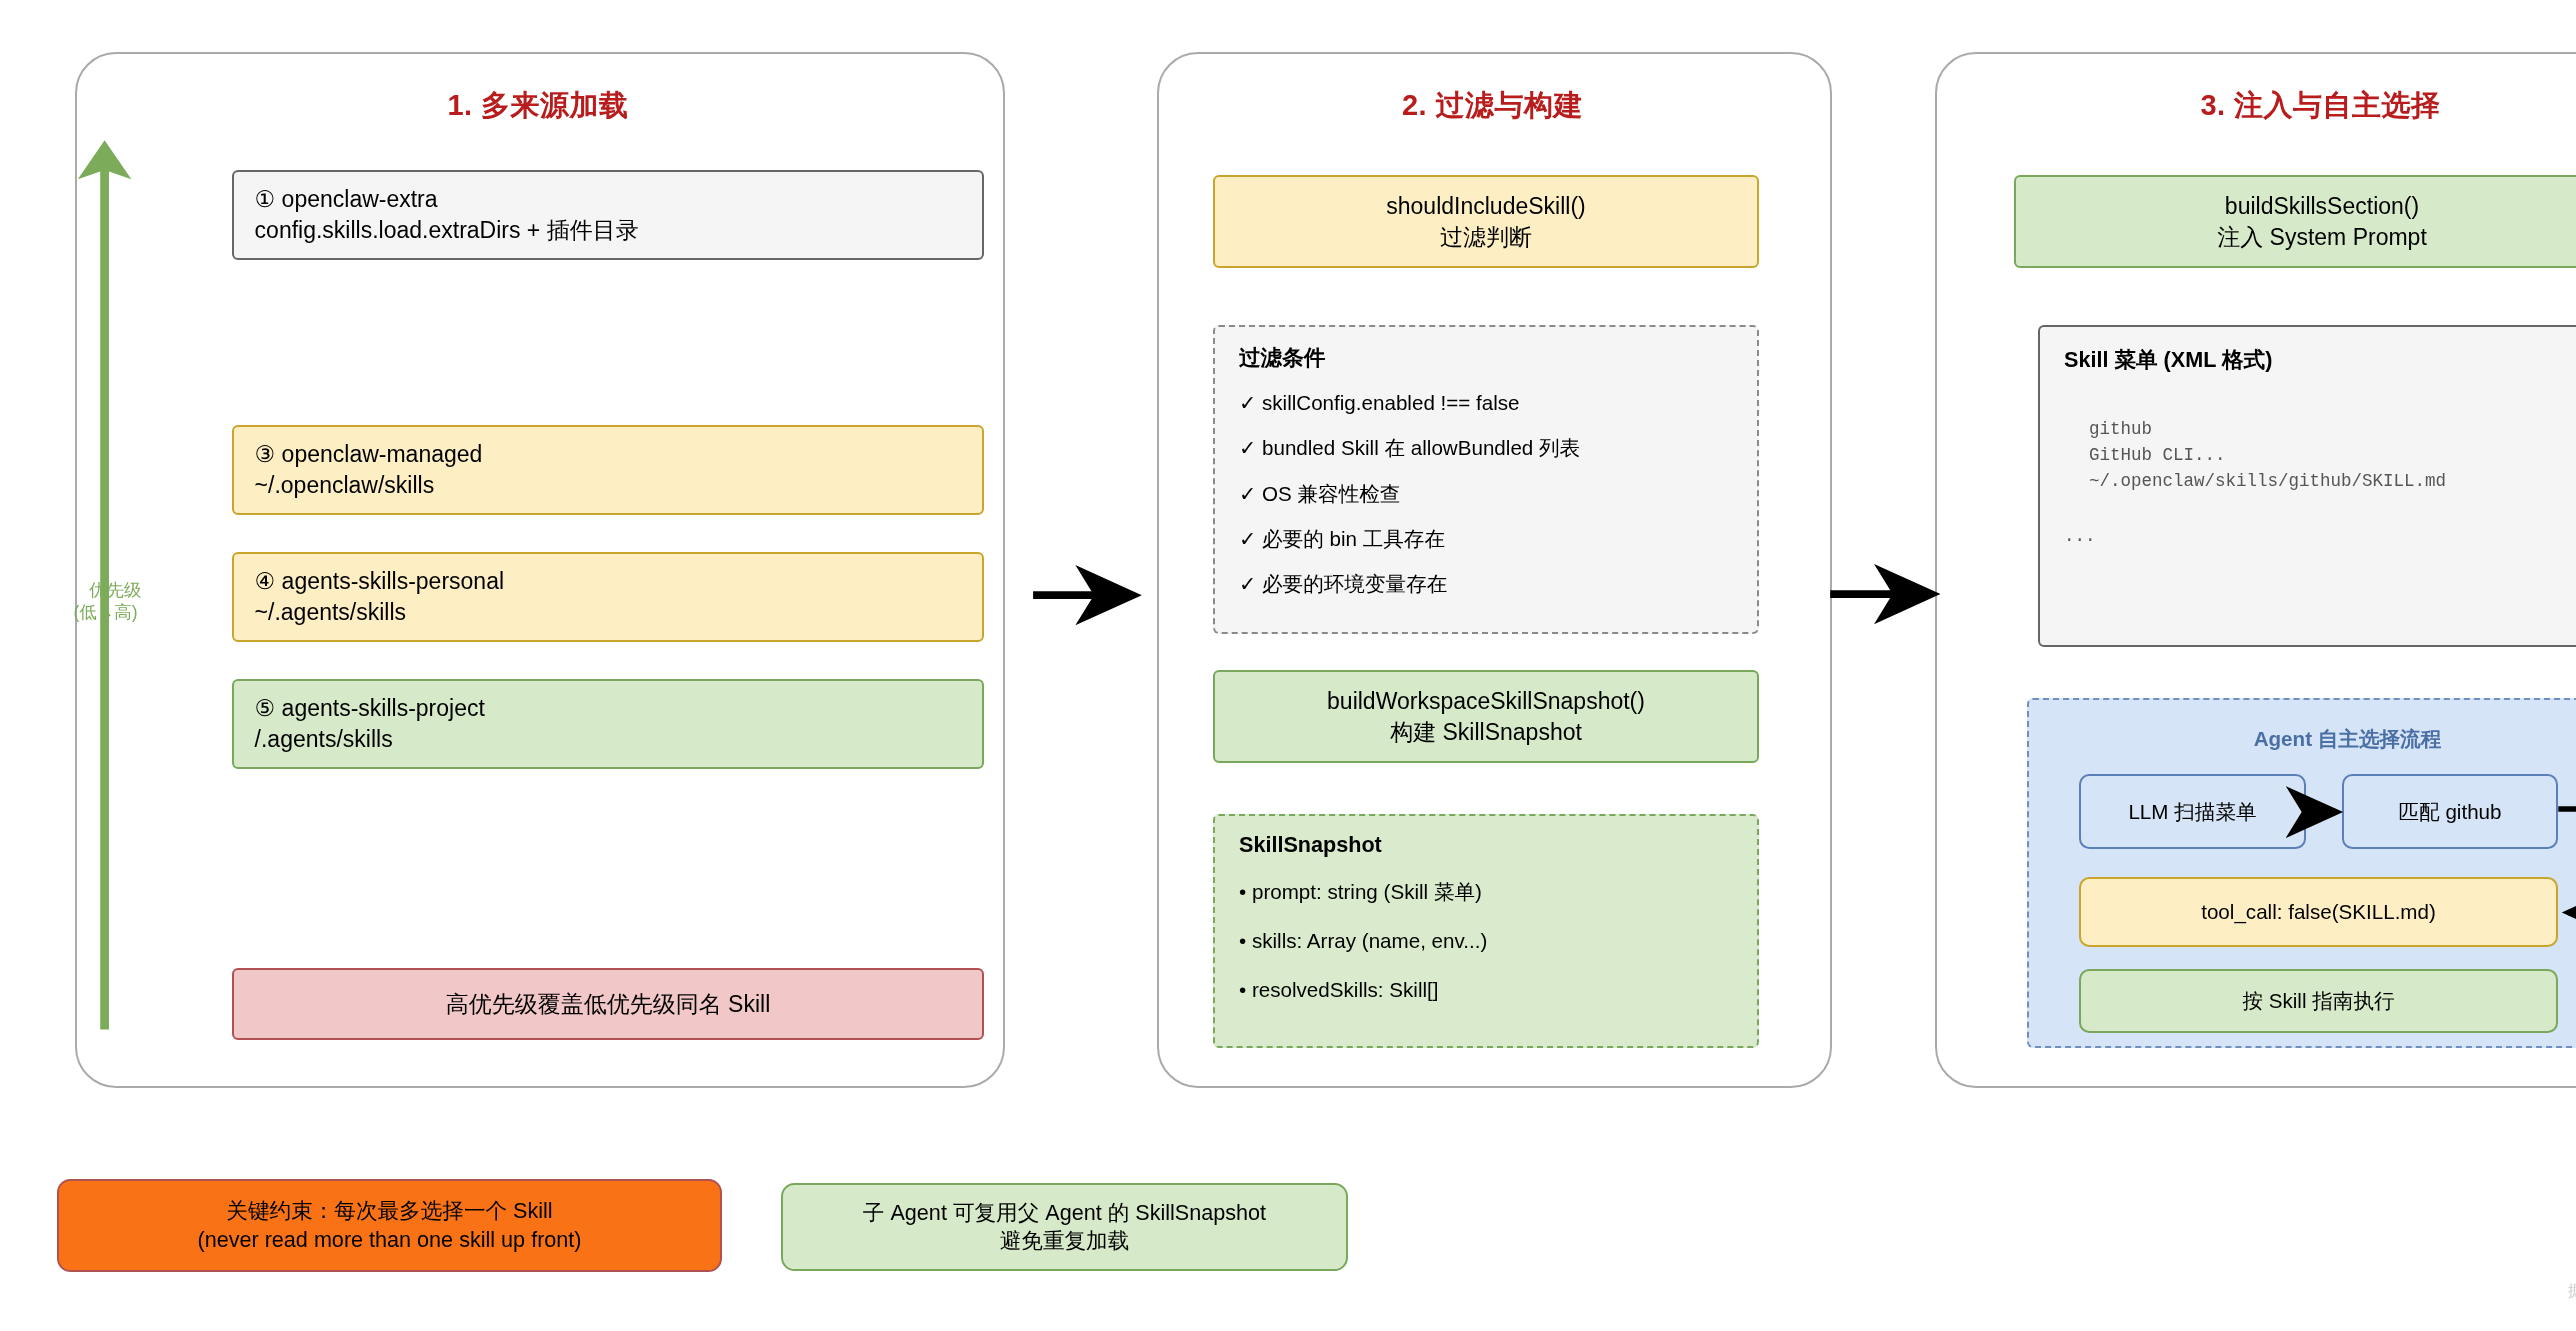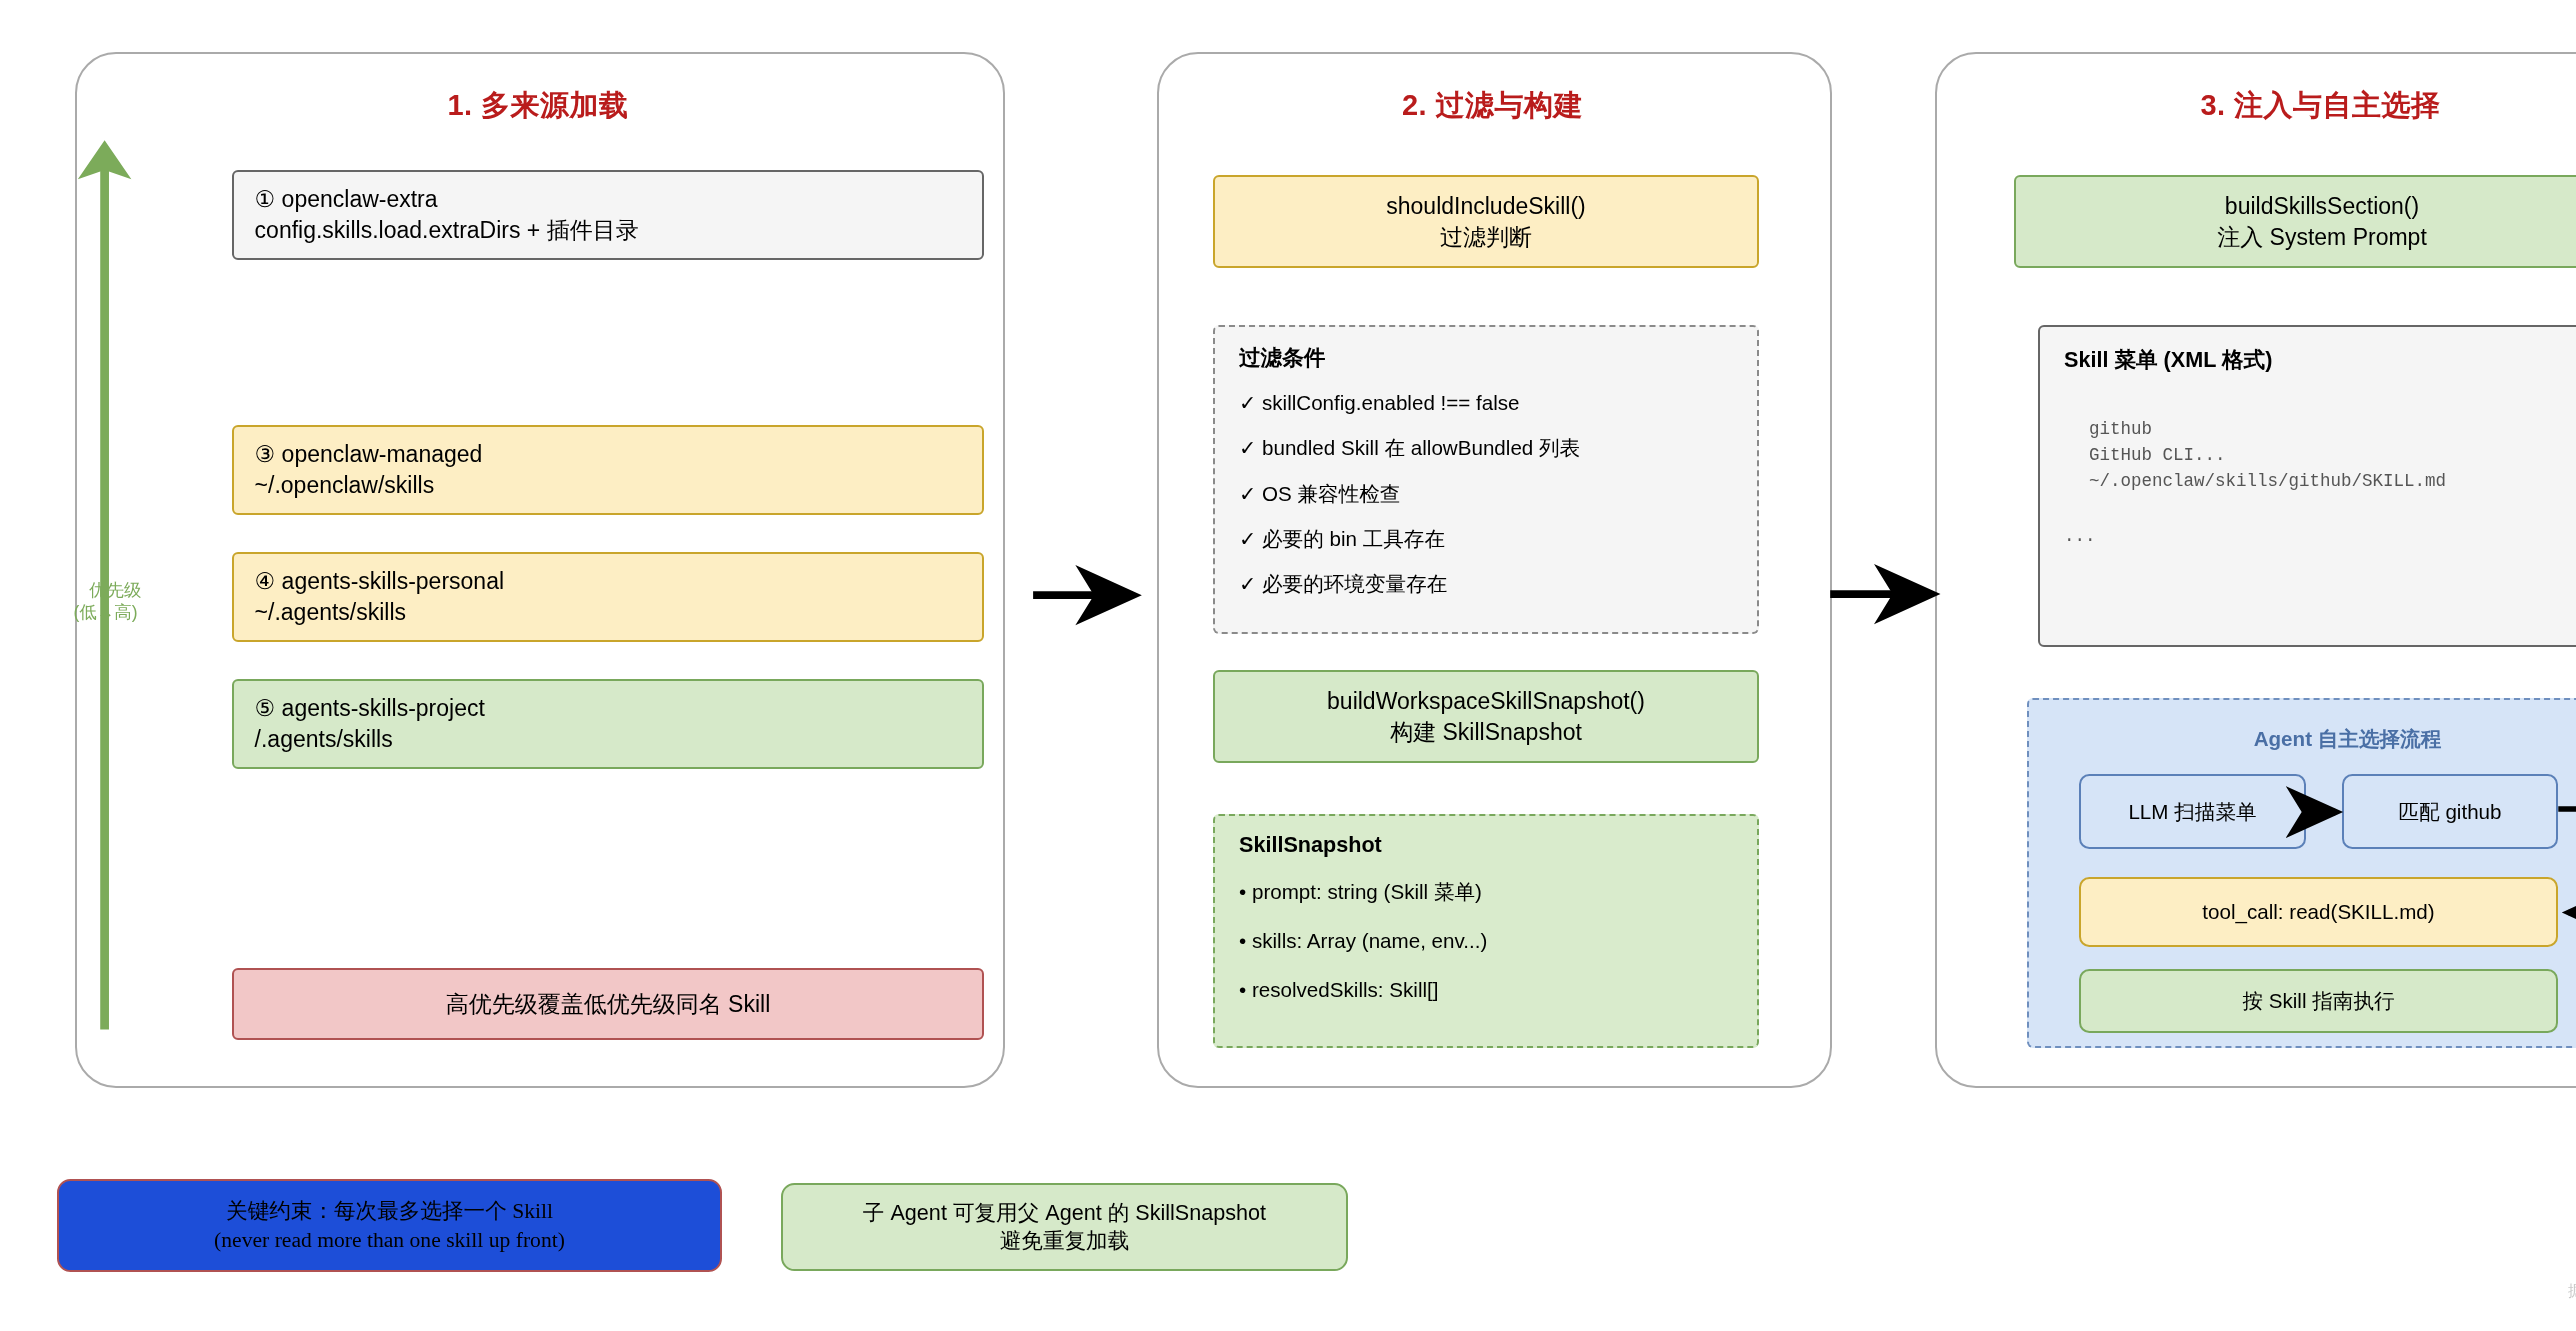--- a/index.html
+++ b/index.html
@@ -236,28 +236,28 @@
 
   <div class="flow-box" style="left:2079px;top:774px;width:227px;height:75px;">
     <span>LLM 扫描菜单</span>
   </div>
 
   <div class="flow-box" style="left:2342px;top:774px;width:216px;height:75px;">
     <span>匹配 github</span>
   </div>
 
   <div class="flow-box yellow" style="left:2079px;top:877px;width:479px;height:70px;">
-    <span>tool_call: read(SKILL.md)</span>
+    <span>tool_call: false(SKILL.md)</span>
   </div>
 
   <div class="flow-box green" style="left:2079px;top:969px;width:479px;height:64px;">
     <span>按 Skill 指南执行</span>
   </div>
 
-  <div class="footer-box" style="left:57px;top:1179px;width:665px;height:93px;background:#1d4ed8;border:2.1px solid #b05252;font-family:Liberation Serif, serif;">
+  <div class="footer-box" style="left:57px;top:1179px;width:665px;height:93px;background:#f97316;border:2.1px solid #b05252;">
     <div class="fl">关键约束：每次最多选择一个 Skill</div>
     <div class="fl">(never read more than one skill up front)</div>
   </div>
 
   <div class="footer-box" style="left:781px;top:1183px;width:567px;height:88px;background:#d6e9c9;border:2.1px solid #79a85c;">
     <div class="fl">子 Agent 可复用父 Agent 的 SkillSnapshot</div>
     <div class="fl">避免重复加载</div>
   </div>
 
   <div class="watermark" style="left:2568px;top:1281px;">掘金技术社区 @ 京东云开发者</div>

